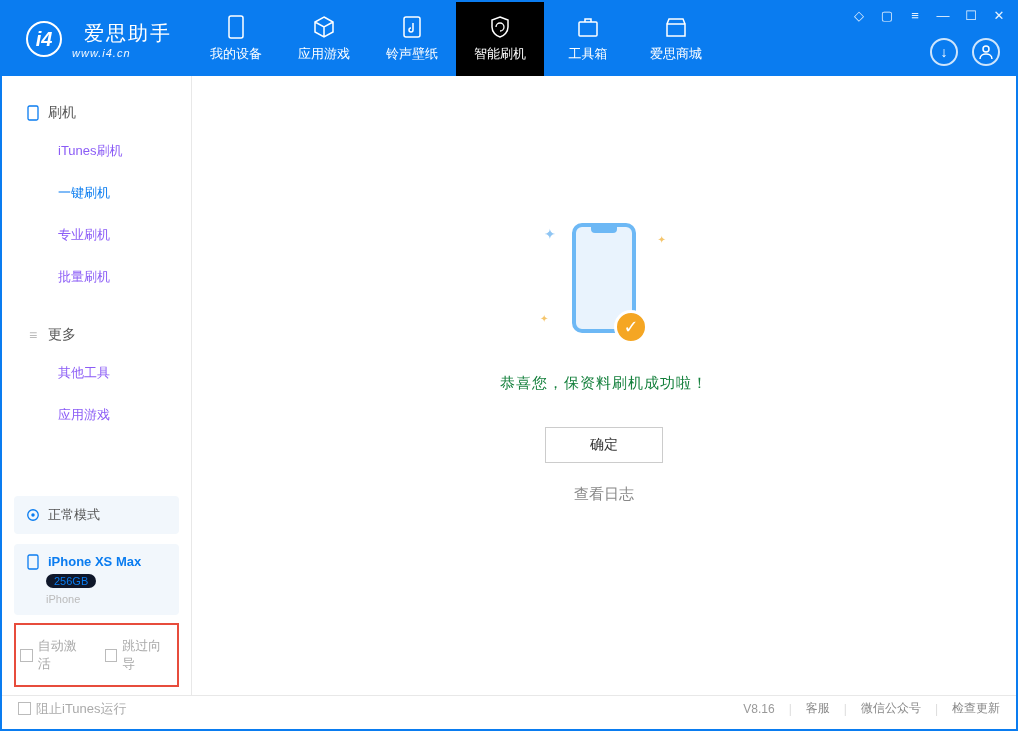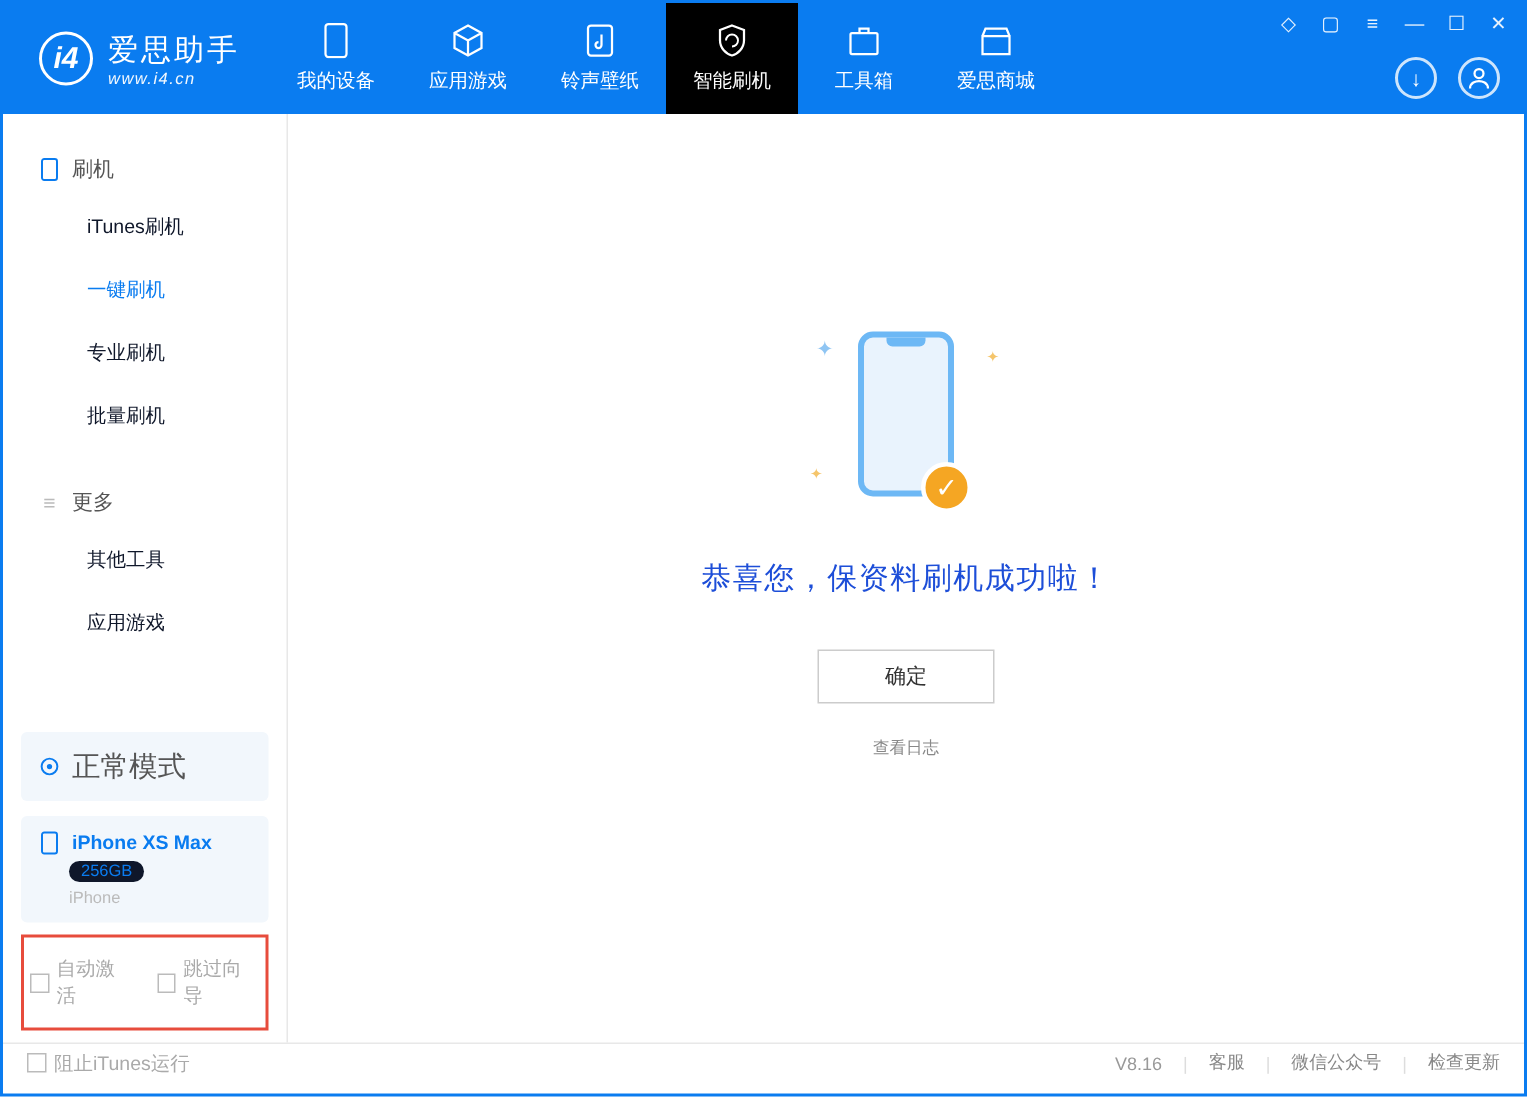--- a/index.html
+++ b/index.html
@@ -1,57 +1,57 @@
 <!DOCTYPE html>
 <html><head>
 <meta charset="utf-8">
 <style>
 * { margin: 0; padding: 0; box-sizing: border-box; font-family: "Microsoft YaHei", sans-serif; }
 body { background: #fff; width: 1018px; height: 731px; border: 2px solid #0a7cf0; overflow: hidden; }
 .header { background: #0a7cf0; height: 74px; display: flex; align-items: center; position: relative; }
 .logo-area { display: flex; align-items: center; padding: 0 20px 0 24px; }
 .logo-icon { width: 36px; height: 36px; border: 2.5px solid #fff; border-radius: 50%; display: flex; align-items: center; justify-content: center; color: #fff; font-weight: bold; font-size: 20px; font-style: italic; }
 .logo-text { color: #fff; margin-left: 10px; }
-.logo-text .title { font-size: 20px; font-weight: 400; letter-spacing: 2px; }
+.logo-text .title { font-size: 20px; font-weight: 400; letter-spacing: 2px; margin-left: 12px; }
 .logo-text .url { font-size: 11px; letter-spacing: 1px; opacity: 0.95; font-style: italic; }
 .tabs { display: flex; height: 100%; }
 .tab { width: 88px; display: flex; flex-direction: column; align-items: center; justify-content: center; color: #fff; font-size: 13px; cursor: pointer; gap: 6px; }
 .tab.active { background: #000000; }
 .tab .tab-icon { width: 24px; height: 24px; display: flex; align-items: center; justify-content: center; }
 .window-controls { position: absolute; right: 8px; top: 6px; display: flex; gap: 10px; color: #fff; font-size: 13px; opacity: 0.9; }
 .window-controls span { cursor: pointer; width: 18px; text-align: center; }
 .header-right { position: absolute; right: 16px; bottom: 10px; display: flex; gap: 14px; }
 .circle-btn { width: 28px; height: 28px; border: 2px solid rgba(255,255,255,0.8); border-radius: 50%; display: flex; align-items: center; justify-content: center; color: #fff; cursor: pointer; font-size: 14px; }
 .main { display: flex; height: calc(100% - 74px - 34px); }
 .sidebar { width: 190px; border-right: 1px solid #e8e8e8; padding-top: 20px; display: flex; flex-direction: column; }
 .side-group-title { display: flex; align-items: center; gap: 8px; padding: 8px 24px 8px 24px; color: #555; font-size: 14px; }
-.side-item { padding: 12px 24px 12px 56px; color: #0f172a; font-size: 13px; cursor: pointer; }
+.side-item { padding: 12px 24px 12px 56px; color: #8b5cf6; font-size: 13px; cursor: pointer; }
 .side-item.active { color: #0a7cf0; }
 .side-divider { height: 20px; }
 .side-bottom { margin-top: auto; padding: 0 12px 8px 12px; }
-.mode-box { background: #f2f7fc; border-radius: 4px; padding: 10px 12px; display: flex; align-items: center; gap: 8px; color: #555; font-size: 19px; margin-bottom: 10px; }
+.mode-box { background: #f2f7fc; border-radius: 4px; padding: 10px 12px; display: flex; align-items: center; gap: 8px; color: #555; font-size: 13px; margin-bottom: 10px; }
 .device-box { background: #f2f7fc; border-radius: 4px; padding: 10px 12px; color: #0a7cf0; }
 .device-name { display: flex; align-items: center; gap: 8px; font-size: 13px; font-weight: bold; }
 .device-capacity { display: inline-block; background: #0f172a; color: #0a7cf0; font-size: 11px; padding: 1px 8px; border-radius: 10px; margin-top: 5px; margin-left: 20px; }
 .device-type { color: #bbb; font-size: 11px; margin-top: 4px; margin-left: 20px; }
 .checkbox-row { display: flex; gap: 16px; padding: 12px 4px; border: 2px solid #e74c3c; margin-top: 8px; }
 .chk { display: flex; align-items: center; gap: 5px; color: #aaa; font-size: 13px; }
 .chk-box { width: 13px; height: 13px; border: 1px solid #bbb; }
 .content { flex: 1; display: flex; flex-direction: column; align-items: center; justify-content: center; padding-bottom: 60px; }
 .success-img { position: relative; width: 140px; height: 140px; display: flex; align-items: center; justify-content: center; }
 .phone-shape { width: 64px; height: 110px; border: 4px solid #6db8f5; border-radius: 10px; background: #e9f3fd; position: relative; }
 .phone-notch { position: absolute; top: 0; left: 50%; transform: translateX(-50%); width: 26px; height: 6px; background: #6db8f5; border-radius: 0 0 4px 4px; }
 .check-badge { position: absolute; bottom: 4px; right: 26px; width: 34px; height: 34px; background: #f5a623; border-radius: 50%; display: flex; align-items: center; justify-content: center; color: #fff; font-size: 18px; border: 3px solid #fff; }
 .sparkle { position: absolute; color: #8fc5f3; font-size: 14px; }
 .sparkle.s1 { top: 18px; left: 10px; }
 .sparkle.s2 { top: 26px; right: 8px; color: #f5c56b; font-size: 10px; }
 .sparkle.s3 { bottom: 24px; left: 6px; color: #f5c56b; font-size: 10px; }
-.success-text { font-size: 20px; color: #1d4ed8; margin-top: 26px; letter-spacing: 1px; }
+.success-text { font-size: 15px; color: #15803d; margin-top: 26px; letter-spacing: 1px; }
 .confirm-btn { margin-top: 34px; padding: 8px 44px; border: 1px solid #ccc; background: #fff; color: #333; font-size: 14px; cursor: pointer; }
-.log-link { margin-top: 22px; color: #888; font-size: 11px; cursor: pointer; }
+.log-link { margin-top: 22px; color: #888; font-size: 15px; cursor: pointer; }
 .footer { height: 26px; border-top: 1px solid #e8e8e8; display: flex; align-items: center; padding: 0 16px; font-size: 12px; color: #888; }
 .footer-left { display: flex; align-items: center; gap: 6px; }
 .footer-right { margin-left: auto; display: flex; align-items: center; gap: 14px; }
 .footer-right .divider { color: #ddd; }
 .footer-right .version { color: #999; }
 .footer-right a { color: #888; cursor: pointer; }
 .small-icon { width: 14px; height: 14px; display: inline-flex; align-items: center; justify-content: center; }
 svg { display: block; }
 </style>
 </head>

